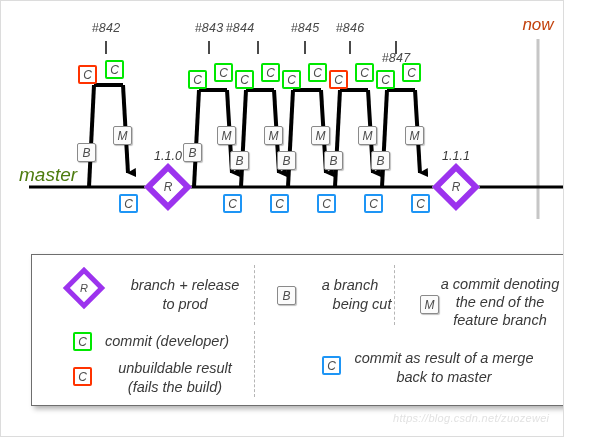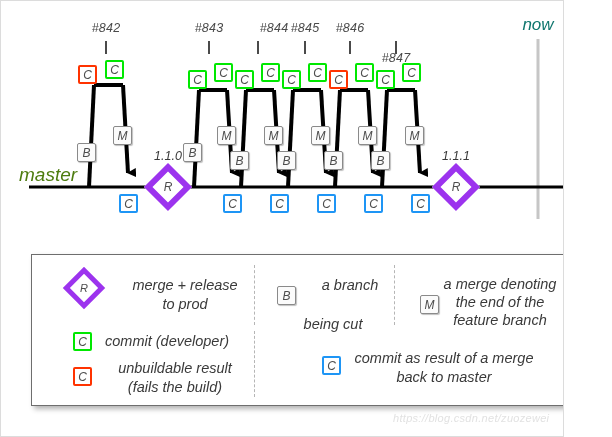--- a/index.html
+++ b/index.html
@@ -34,21 +34,21 @@
     width: 2px;
     height: 13px;
     background: #4a4a4a;
     transform: translateX(-50%);
   }
 
   
   .now-label {
     position: absolute;
     font-size: 17px;
-    color: #0f766e;
+    color: #c2410c;
     transform: translateX(-50%);
     white-space: nowrap;
   }
   .now-line {
     position: absolute;
     width: 3px;
     background: #c6c6c6;
     transform: translateX(-50%);
   }
 
@@ -156,21 +156,21 @@
 
 <div id="canvas">
 
   <div>
     <div class="build-label" style="left:105px; top:20px;">#842</div>
     <div class="build-tick" style="left:105px; top:40px;"></div>
 
     <div class="build-label" style="left:208px; top:20px;">#843</div>
     <div class="build-tick" style="left:208px; top:40px;"></div>
 
-    <div class="build-label" style="left:273px; top:20px;">#844</div>
+    <div class="build-label" style="left:239px; top:20px;">#844</div>
     <div class="build-tick" style="left:257px; top:40px;"></div>
 
     <div class="build-label" style="left:304px; top:20px;">#845</div>
     <div class="build-tick" style="left:304px; top:40px;"></div>
 
     <div class="build-label" style="left:349px; top:20px;">#846</div>
     <div class="build-tick" style="left:349px; top:40px;"></div>
 
     <div class="build-label" style="left:395px; top:20px;margin-top:30px;">#847</div>
     <div class="build-tick" style="left:395px; top:40px;"></div>
@@ -293,44 +293,44 @@
 
   <div id="legend" style="left:30px; top:253px; width:548px; height:152px;">
 
     <div class="legend-divider" style="left:222px; top:10px;  height:60px;"></div>
     <div class="legend-divider" style="left:222px; top:76px;  height:66px;"></div>
     <div class="legend-divider" style="left:362px; top:10px;  height:60px;"></div>
 
     <div>
       <div class="release" style="left:52px; top:33px; width:30px; height:30px; border-width:5px;"></div>
       <div class="release-letter" style="left:52px; top:33px; font-size:11px;">R</div>
-      <div class="legend-text ctr" style="left:153px; top:22px; width:160px;">merge + release</div>
+      <div class="legend-text ctr" style="left:153px; top:22px; width:160px;">branch + release</div>
       <div class="legend-text ctr" style="left:153px; top:41px; width:160px;">to prod</div>
     </div>
 
     <div>
       <div class="node n-green" style="left:41px; top:77px;">C</div>
       <div class="legend-text" style="left:73px; top:78px;">commit (developer)</div>
     </div>
 
     <div>
       <div class="node n-red" style="left:41px; top:112px;">C</div>
       <div class="legend-text ctr" style="left:143px; top:105px; width:180px;">unbuildable result</div>
       <div class="legend-text ctr" style="left:143px; top:124px; width:180px;">(fails the build)</div>
     </div>
 
     <div>
       <div class="node n-grey" style="left:245px; top:31px;">B</div>
       <div class="legend-text ctr" style="left:318px; top:22px; width:120px;">a branch</div>
-      <div class="legend-text ctr" style="left:301px; top:41px; width:120px;margin-top:20px;">being cut</div>
+      <div class="legend-text ctr" style="left:330px; top:41px; width:120px;">being cut</div>
     </div>
 
     <div>
       <div class="node n-grey" style="left:388px; top:40px;">M</div>
-      <div class="legend-text ctr" style="left:468px; top:21px; width:190px;">a merge denoting</div>
+      <div class="legend-text ctr" style="left:468px; top:21px; width:190px;">a commit denoting</div>
       <div class="legend-text ctr" style="left:468px; top:39px; width:190px;">the end of the</div>
       <div class="legend-text ctr" style="left:468px; top:57px; width:190px;">feature branch</div>
     </div>
 
     <div>
       <div class="node n-blue" style="left:290px; top:101px;">C</div>
       <div class="legend-text ctr" style="left:412px; top:95px; width:240px;">commit as result of a merge</div>
       <div class="legend-text ctr" style="left:412px; top:114px; width:240px;">back to master</div>
     </div>
   </div>

